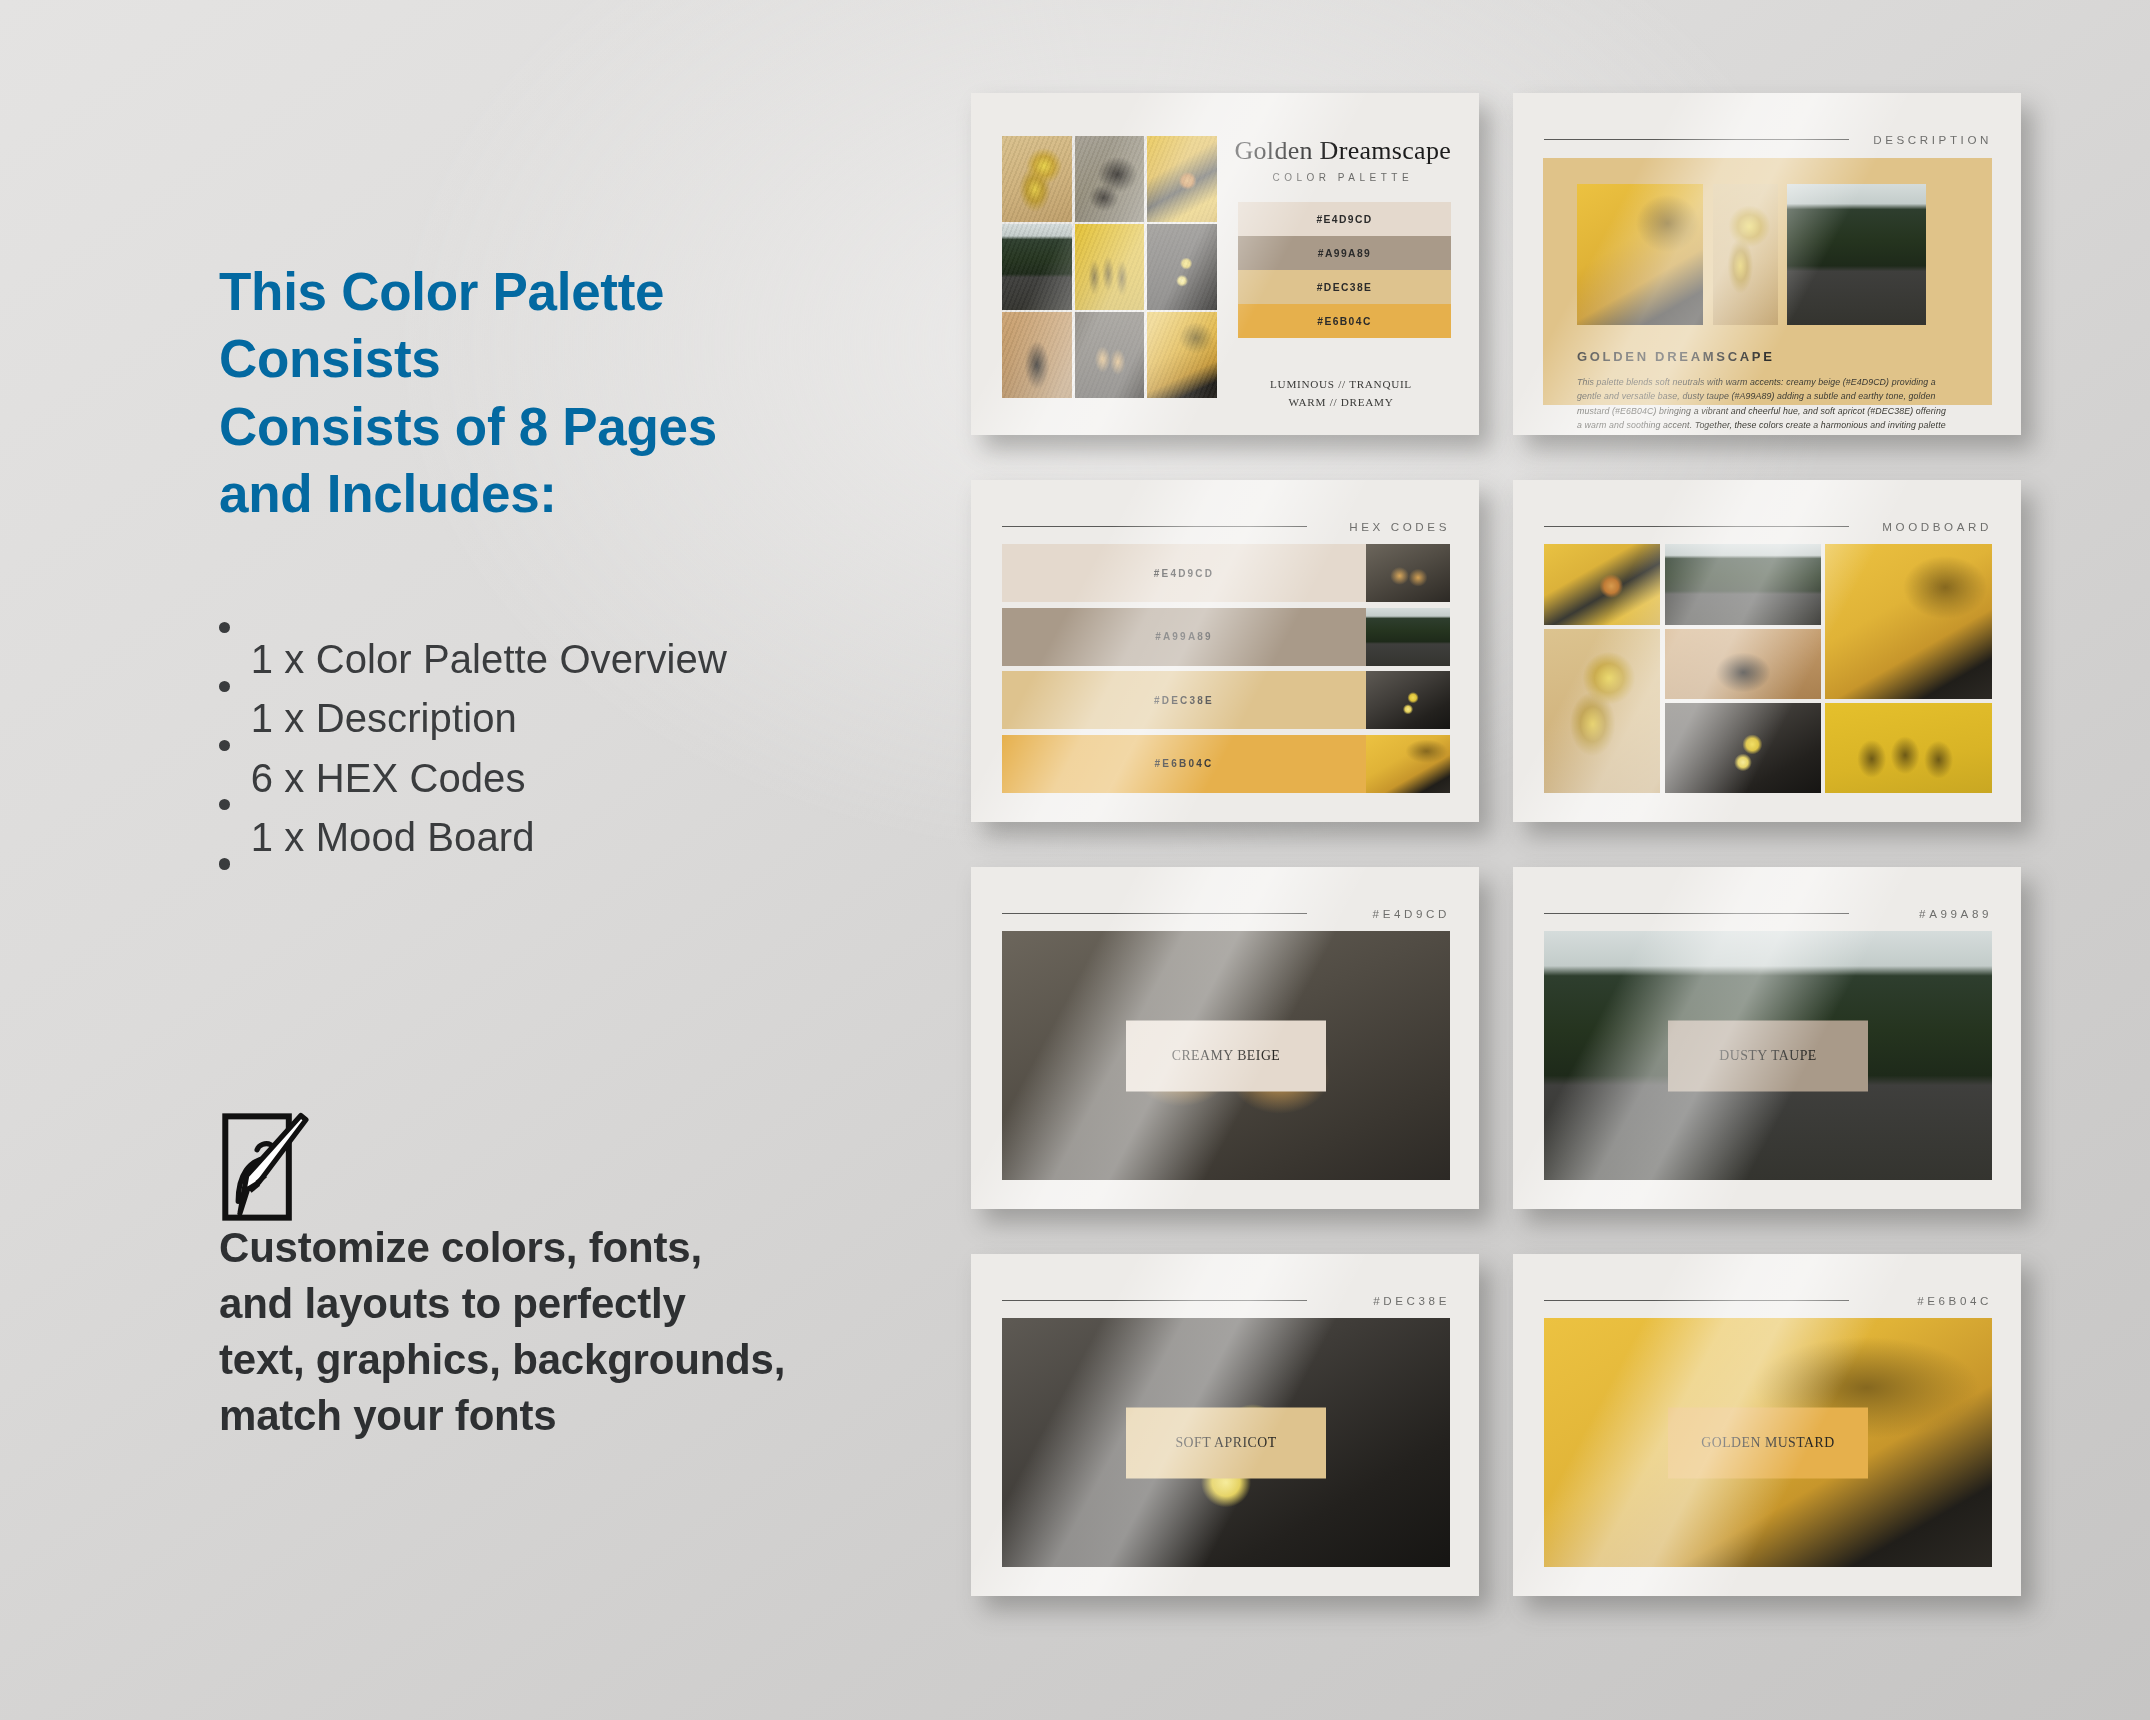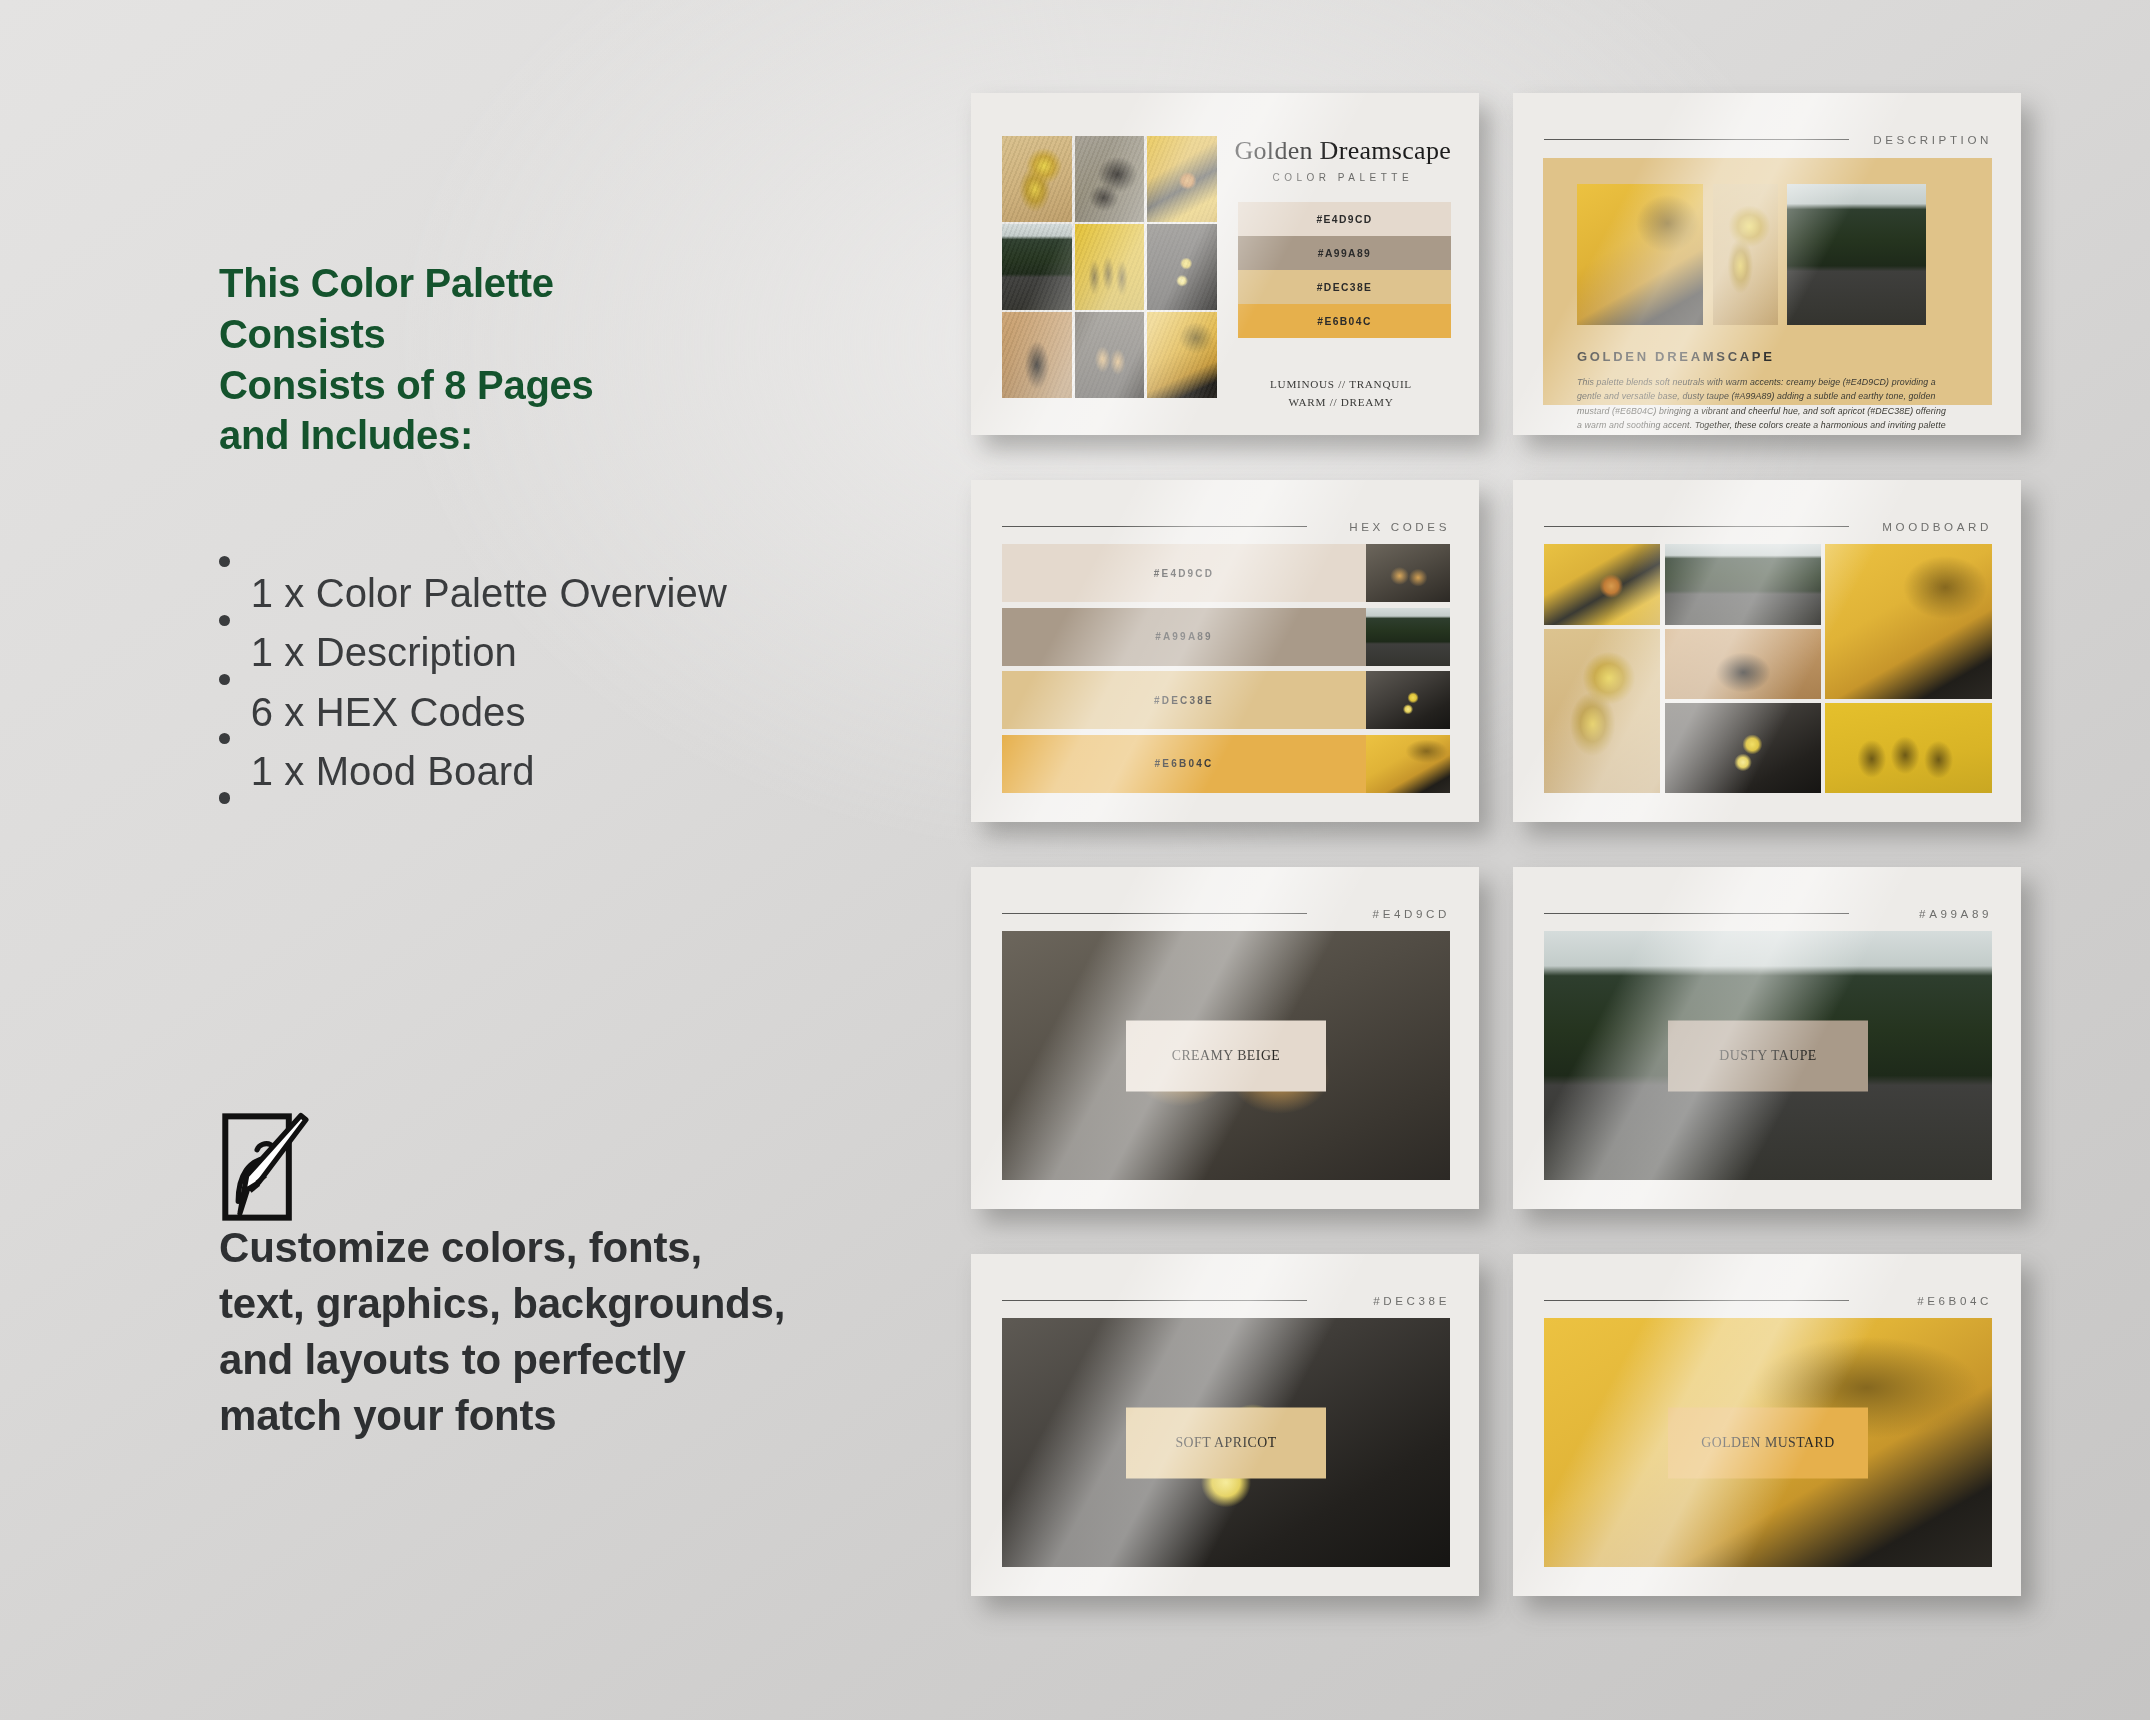--- a/index.html
+++ b/index.html
@@ -8,21 +8,21 @@
     font-family:"Liberation Sans", sans-serif;
     background:
       radial-gradient(ellipse 1205px 860px at 52% 20%, #EDECEB 0%, rgba(237,236,235,0) 60%),
       linear-gradient(145deg,#E4E3E2 0%, #DCDBDA 35%, #CFCECD 70%, #C6C5C4 100%);
     position:relative;
   }
 
   
   .left-panel{position:absolute;left:219px;top:258px;width:706px;}
   .headline{
-    font-size:40px;font-weight:bold;color:#14532d;line-height:1.27;
+    font-size:53px;font-weight:bold;color:#0369a1;line-height:1.27;
     letter-spacing:-0.3px;margin:0;
   }
   .headline span{display:block;}
   .bullet-list{list-style:none;margin:103px 0 0 0;padding:0;}
   .bullet-list li{
     font-size:40px;color:#3A3C3E;line-height:1.48;
     font-weight:300;letter-spacing:0.1px;
     display:flex;align-items:flex-start;
   }
   .bullet-dot{
@@ -230,22 +230,22 @@
     <rect x="5" y="5" width="74" height="118" fill="none" stroke="#111" stroke-width="7"></rect>
     <path d="M20 104 C20 72, 34 56, 52 54 C64 53, 66 42, 58 38 C52 35, 44 38, 42 44" fill="none" stroke="#111" stroke-width="6" stroke-linecap="round"></path>
     <path d="M22 118 L31 90 L44 82 L99 9 L93 4 L30 74 Z" fill="#fff" stroke="#111" stroke-width="6" stroke-linejoin="round"></path>
     <path d="M34 92 L44 84" stroke="#111" stroke-width="5"></path>
     <path d="M42 82 L52 74" stroke="#111" stroke-width="5"></path>
   </svg>
 </div>
 
 <div class="customize-text">
   <span>Customize colors, fonts,</span>
+  <span>and layouts to perfectly</span>
   <span>text, graphics, backgrounds,</span>
-  <span>and layouts to perfectly</span>
   <span>match your fonts</span>
 </div>
 
 <div class="slide-grid">
 
   <div class="slide">
     <div class="slide-inner">
       <div class="s1-collage">
         <div class="ph p-glove">
             <div class="texture"></div>

